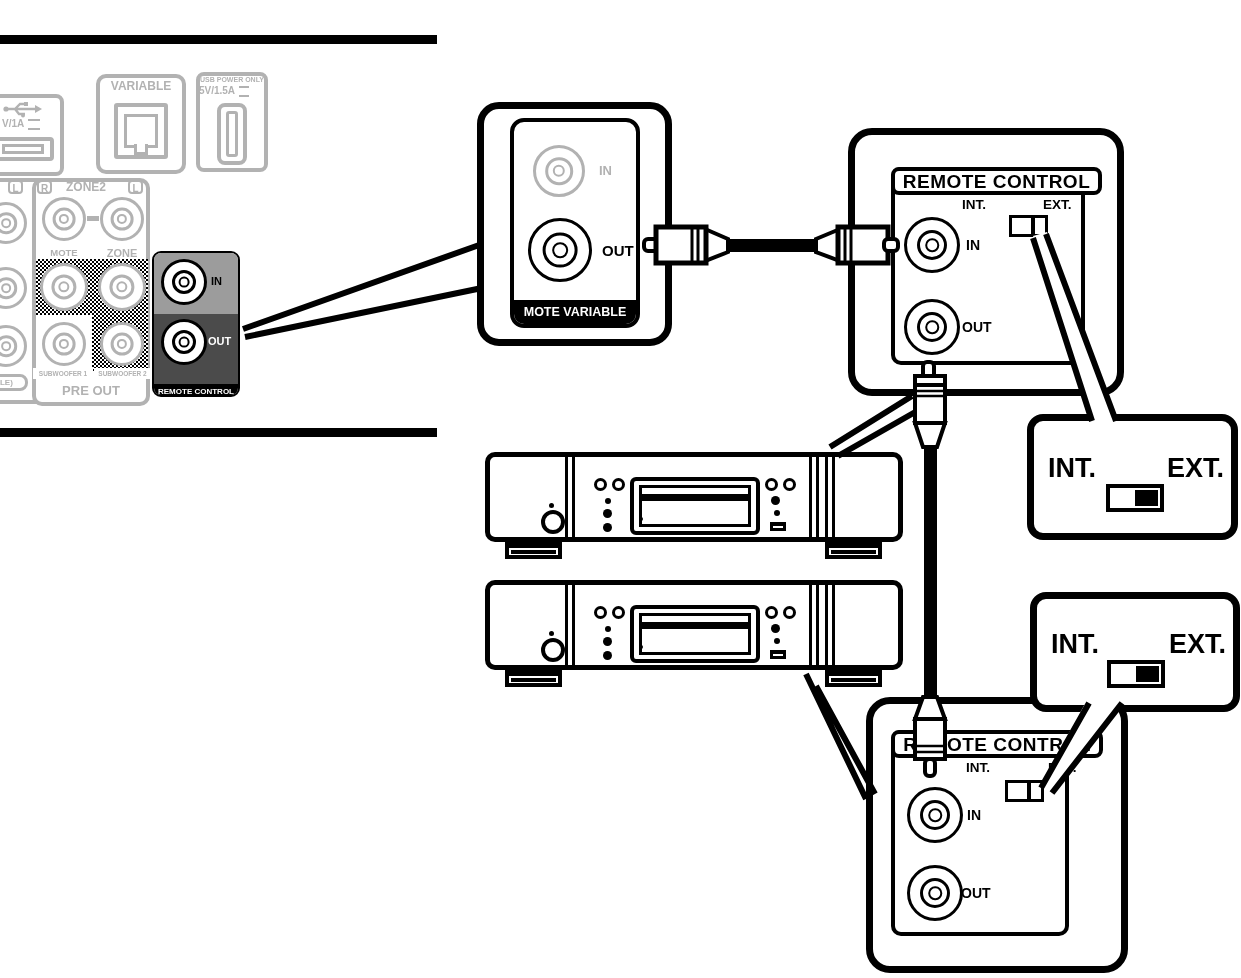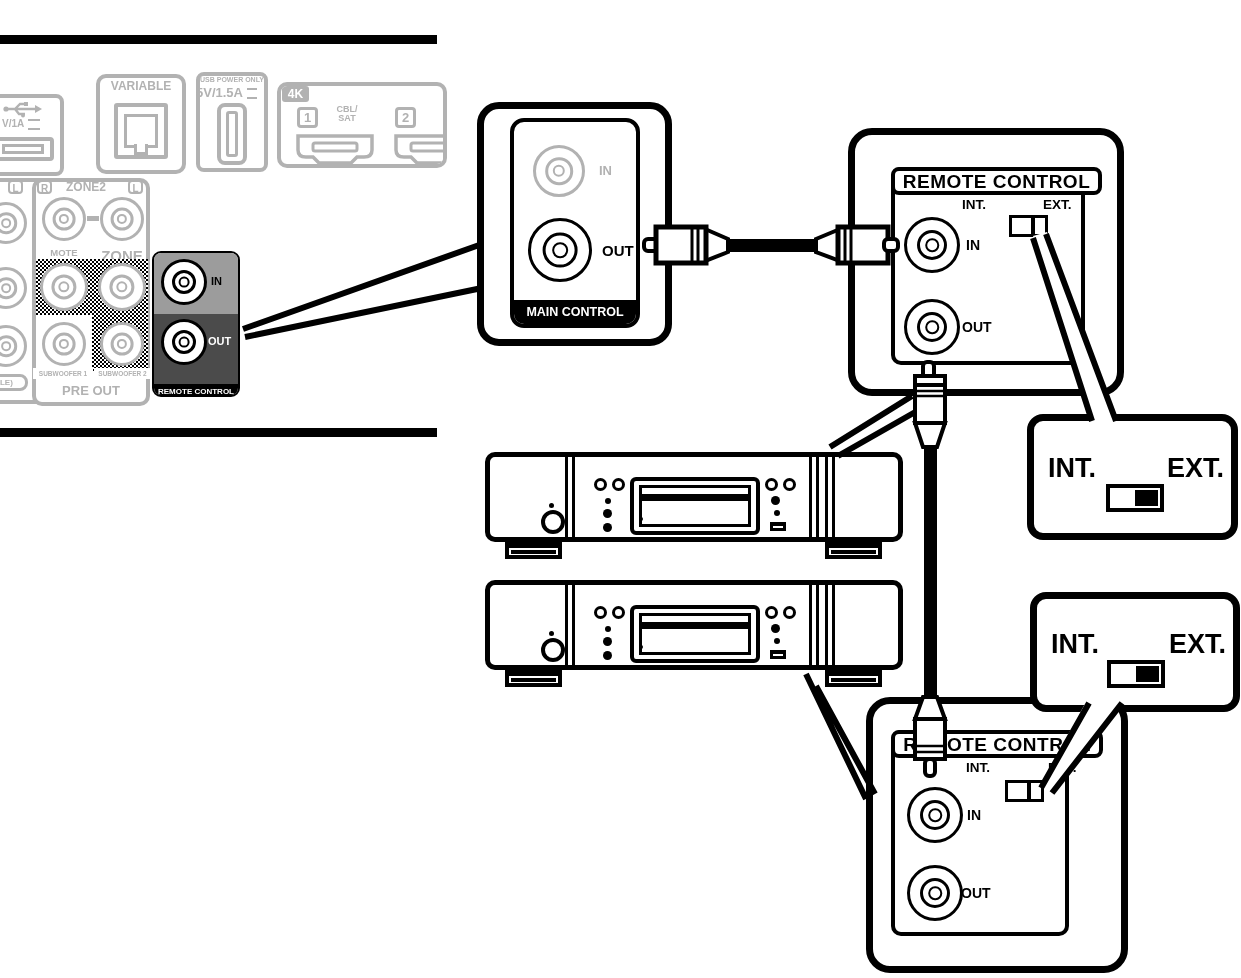--- a/index.html
+++ b/index.html
@@ -56,56 +56,41 @@
     <div class="b" style="left:2px;top:144px;width:42px;height:10px;border:3px solid #b2b2b2"></div>
 
     <div class="b blk" style="left:96px;top:74px;width:90px;height:100px"></div>
     <div class="b gtxt ctr" style="left:96px;top:79px;width:90px;font-size:12px">VARIABLE</div>
     <div class="b" style="left:114px;top:103px;width:54px;height:56px;border:4px solid #b2b2b2;border-radius:3px"></div>
     <div class="b" style="left:124px;top:114px;width:34px;height:34px;border:3px solid #b2b2b2"></div>
     <div class="b" style="left:134px;top:144px;width:14px;height:11px;background:#fff;border:3px solid #b2b2b2;border-top:none"></div>
 
     <div class="b blk" style="left:196px;top:72px;width:72px;height:100px;border-radius:8px"></div>
     <div class="b gtxt ctr" style="left:196px;top:76px;width:72px;font-size:7px">USB POWER ONLY</div>
-    <div class="b gtxt ctr" style="left:196px;top:85px;width:56px;font-size:13px"><span>5V/1.5A</span><span class="dc" style="width:10px"></span></div>
+    <div class="b gtxt ctr" style="left:196px;top:85px;width:56px;font-size:10px"><span>5V/1.5A</span><span class="dc" style="width:10px"></span></div>
     <div class="b" style="left:217px;top:103px;width:30px;height:62px;border:4px solid #b2b2b2;border-radius:8px"></div>
     <div class="b" style="left:226px;top:111px;width:12px;height:46px;border:3px solid #b2b2b2;border-radius:3px"></div>
 
-    <div class="b blk" style="left:277px;top:82px;width:170px;height:86px;overflow:hidden">
-      <div class="b wtxt ctr" style="left:1px;top:0;width:27px;height:16px;background:#b2b2b2;border-radius:3px;font-size:12px;line-height:16px">4K</div>
-      <div class="b gtxt ctr" style="left:16px;top:21px;width:21px;height:21px;border:3px solid #b2b2b2;border-radius:4px;font-size:13px;line-height:16px">1</div>
-      <div class="b gtxt ctr" style="left:46px;top:18px;width:40px;font-size:9px">CBL/</div>
-      <div class="b gtxt ctr" style="left:46px;top:27px;width:40px;font-size:9px">SAT</div>
-      <svg class="b" style="left:14px;top:47px" width="80" height="32" viewBox="0 0 80 32">
-        <path d="M3 3 H77 V17 Q77 24 69 24 H62 L56 30 H24 L18 24 H11 Q3 24 3 17 Z" fill="#fff" stroke="#b2b2b2" stroke-width="3.5"></path>
-        <rect x="18" y="10" width="44" height="8" rx="2" fill="#fff" stroke="#b2b2b2" stroke-width="3"></rect>
-      </svg>
-      <div class="b gtxt ctr" style="left:114px;top:21px;width:21px;height:21px;border:3px solid #b2b2b2;border-radius:4px;font-size:13px;line-height:16px">2</div>
-      <svg class="b" style="left:112px;top:47px" width="80" height="32" viewBox="0 0 80 32">
-        <path d="M3 3 H77 V17 Q77 24 69 24 H62 L56 30 H24 L18 24 H11 Q3 24 3 17 Z" fill="#fff" stroke="#b2b2b2" stroke-width="3.5"></path>
-        <rect x="18" y="10" width="44" height="8" rx="2" fill="#fff" stroke="#b2b2b2" stroke-width="3"></rect>
-      </svg>
-    </div>
 
     <div class="b blk" style="left:-42px;top:178px;width:130px;height:226px"></div>
     <div class="b gtxt ctr" style="left:8px;top:180px;width:15px;height:14px;border:2.5px solid #b2b2b2;border-radius:4px;font-size:10px;line-height:14px">L</div>
     <div class="b jack" style="left:-15px;top:202px;width:42px;height:42px"></div>
     <div class="b jack" style="left:-15px;top:267px;width:42px;height:42px"></div>
     <div class="b jack" style="left:-15px;top:325px;width:42px;height:42px"></div>
     <div class="b gtxt ctr" style="left:-48px;top:374px;width:76px;height:17px;border:3px solid #b2b2b2;border-radius:8px;background:#fff;font-size:8px;line-height:11px">(VARIABLE)</div>
 
     <div class="b blk" style="left:32px;top:178px;width:118px;height:228px"></div>
     <div class="b gtxt ctr" style="left:37px;top:180px;width:15px;height:14px;border:2.5px solid #b2b2b2;border-radius:4px;font-size:10px;line-height:14px">R</div>
     <div class="b gtxt ctr" style="left:58px;top:180px;width:56px;font-size:12px">ZONE2</div>
     <div class="b gtxt ctr" style="left:128px;top:180px;width:15px;height:14px;border:2.5px solid #b2b2b2;border-radius:4px;font-size:10px;line-height:14px">L</div>
     <div class="b" style="left:87px;top:216px;width:12px;height:5px;background:#b2b2b2"></div>
     <div class="b jack" style="left:42px;top:197px;width:44px;height:44px"></div>
     <div class="b jack" style="left:100px;top:197px;width:44px;height:44px"></div>
     <div class="b gtxt ctr" style="left:40px;top:247px;width:48px;font-size:9.5px">MOTE</div>
-    <div class="b gtxt ctr" style="left:98px;top:247px;width:48px;font-size:15px">ZONE</div>
+    <div class="b gtxt ctr" style="left:98px;top:247px;width:48px;font-size:11px">ZONE</div>
     <div class="b hatch" style="left:36px;top:259px;width:112px;height:56px"></div>
     <div class="b hatch" style="left:92px;top:315px;width:56px;height:57px"></div>
     <div class="b jack" style="left:40px;top:263px;width:48px;height:48px"></div>
     <div class="b jack" style="left:98px;top:263px;width:48px;height:48px"></div>
     <div class="b jack" style="left:42px;top:322px;width:44px;height:44px"></div>
     <div class="b jack" style="left:100px;top:322px;width:44px;height:44px"></div>
     <div class="b gtxt ctr" style="left:33px;top:368px;width:60px;height:11px;background:#fff;font-size:6.5px;line-height:11px">SUBWOOFER 1</div>
     <div class="b gtxt ctr" style="left:94px;top:368px;width:57px;height:11px;background:#fff;font-size:6.5px;line-height:11px">SUBWOOFER 2</div>
     <div class="b gtxt ctr" style="left:48px;top:383px;width:86px;font-size:13px">PRE OUT</div>
 
@@ -123,21 +108,21 @@
   <svg class="b" style="left:0;top:0;z-index:2" width="1241" height="978" viewBox="0 0 1241 978">
     <path d="M243 329 L482 244 M245 337 L482 288" stroke="#000" stroke-width="6" fill="none"></path>
   </svg>
 
   <div class="b co" style="left:477px;top:102px;width:195px;height:244px;border-radius:22px;z-index:3"></div>
   <div class="b inbox" style="left:510px;top:118px;width:130px;height:210px;border-radius:14px;overflow:hidden;z-index:3">
     <div class="b jack" style="left:19px;top:23px;width:52px;height:52px"></div>
     <div class="b gtxt" style="left:85px;top:41px;font-size:13px">IN</div>
     <div class="b jack k" style="left:14px;top:96px;width:64px;height:64px"></div>
     <div class="b ktxt" style="left:88px;top:120px;font-size:15px">OUT</div>
-    <div class="b wtxt ctr" style="left:0;top:178px;width:122px;height:24px;background:#000;font-size:12.5px;line-height:24px">MAIN CONTROL</div>
+    <div class="b wtxt ctr" style="left:0;top:178px;width:122px;height:24px;background:#000;font-size:12.5px;line-height:24px">MOTE VARIABLE</div>
   </div>
 
   <div class="b panel" style="left:848px;top:128px;width:276px;height:268px;z-index:3"></div>
   <div class="b inbox" style="left:891px;top:167px;width:194px;height:198px;z-index:3"></div>
   <div class="b inbox ktxt ctr" style="left:891px;top:167px;width:211px;height:28px;border-radius:8px;font-size:19px;line-height:22px;letter-spacing:.5px;z-index:3">REMOTE CONTROL</div>
   <div class="b ktxt" style="left:962px;top:197px;font-size:13.5px;z-index:3">INT.</div>
   <div class="b ktxt" style="left:1043px;top:197px;font-size:13.5px;z-index:3">EXT.</div>
   <div class="b msw" style="left:1009px;top:215px;width:39px;height:22px;z-index:3">
       <i></i>
     </div>

